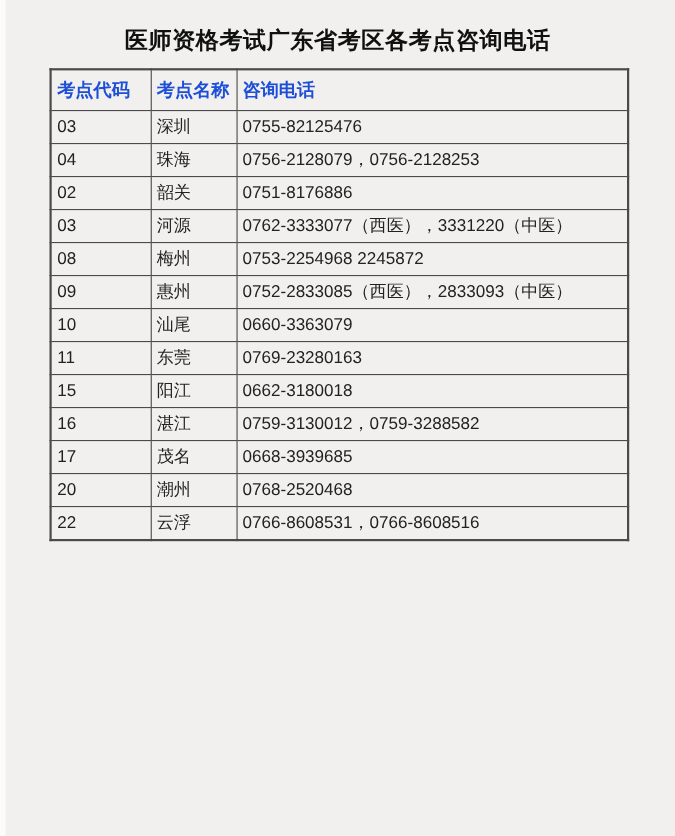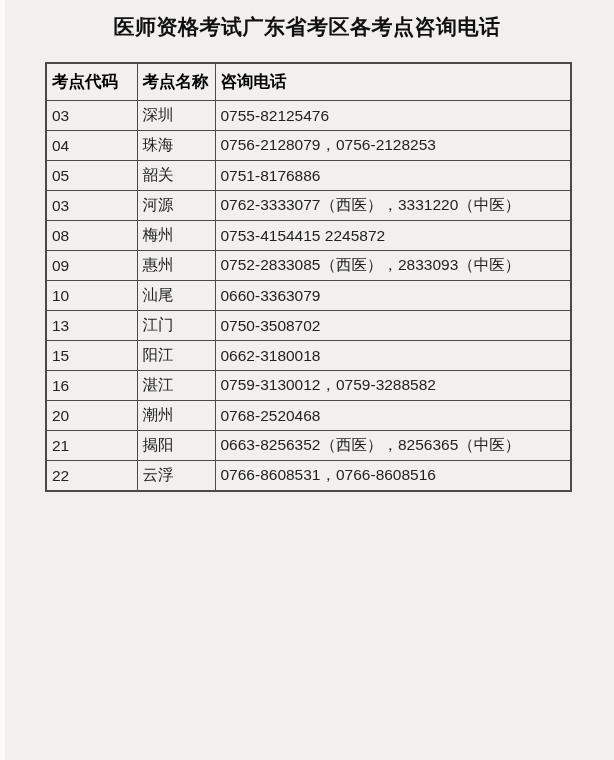--- a/index.html
+++ b/index.html
@@ -16,21 +16,21 @@
   }
   
   .left-edge {
     position: absolute;
     left: 0; top: 0;
     width: 5px; height: 100%;
     background: #fbfbfa;
   }
   .title {
     margin: 0;
-    padding-top: 15px;
+    padding-top: 26px;
     text-align: center;
     font-size: 21px;
     line-height: 24px;
     font-weight: bold;
     color: #101010;
     letter-spacing: 0.5px;
   }
   table.phone-table {
     position: absolute;
     left: 45px;
@@ -49,21 +49,21 @@
     padding: 0 5px;
     text-align: left;
     vertical-align: middle;
     white-space: nowrap;
     overflow: hidden;
   }
   .phone-table th {
     height: 36px;
     font-size: 16.5px;
     font-weight: bold;
-    color: #000000;
+    color: #1d4ed8;
   }
   .phone-table td {
     height: 29px;
     font-size: 15.5px;
     font-weight: normal;
     color: #222222;
   }
 </style>
 </head>
 <body>
@@ -91,68 +91,68 @@
           <td>03</td>
           <td>深圳</td>
           <td>0755-82125476</td>
         </tr>
         <tr>
           <td>04</td>
           <td>珠海</td>
           <td>0756-2128079，0756-2128253</td>
         </tr>
         <tr>
-          <td>05</td>
+          <td>02</td>
           <td>韶关</td>
           <td>0751-8176886</td>
         </tr>
         <tr>
           <td>03</td>
           <td>河源</td>
           <td>0762-3333077（西医），3331220（中医）</td>
         </tr>
         <tr>
           <td>08</td>
           <td>梅州</td>
-          <td>0753-4154415 2245872</td>
+          <td>0753-2254968 2245872</td>
         </tr>
         <tr>
           <td>09</td>
           <td>惠州</td>
           <td>0752-2833085（西医），2833093（中医）</td>
         </tr>
         <tr>
           <td>10</td>
           <td>汕尾</td>
           <td>0660-3363079</td>
         </tr>
         <tr>
-          <td>13</td>
-          <td>江门</td>
-          <td>0750-3508702</td>
+          <td>11</td>
+          <td>东莞</td>
+          <td>0769-23280163</td>
         </tr>
         <tr>
           <td>15</td>
           <td>阳江</td>
           <td>0662-3180018</td>
         </tr>
         <tr>
           <td>16</td>
           <td>湛江</td>
           <td>0759-3130012，0759-3288582</td>
         </tr>
         <tr>
+          <td>17</td>
+          <td>茂名</td>
+          <td>0668-3939685</td>
+        </tr>
+        <tr>
           <td>20</td>
           <td>潮州</td>
           <td>0768-2520468</td>
-        </tr>
-        <tr>
-          <td>21</td>
-          <td>揭阳</td>
-          <td>0663-8256352（西医），8256365（中医）</td>
         </tr>
         <tr>
           <td>22</td>
           <td>云浮</td>
           <td>0766-8608531，0766-8608516</td>
         </tr>
       </tbody>
   </table>
 </div>
 

